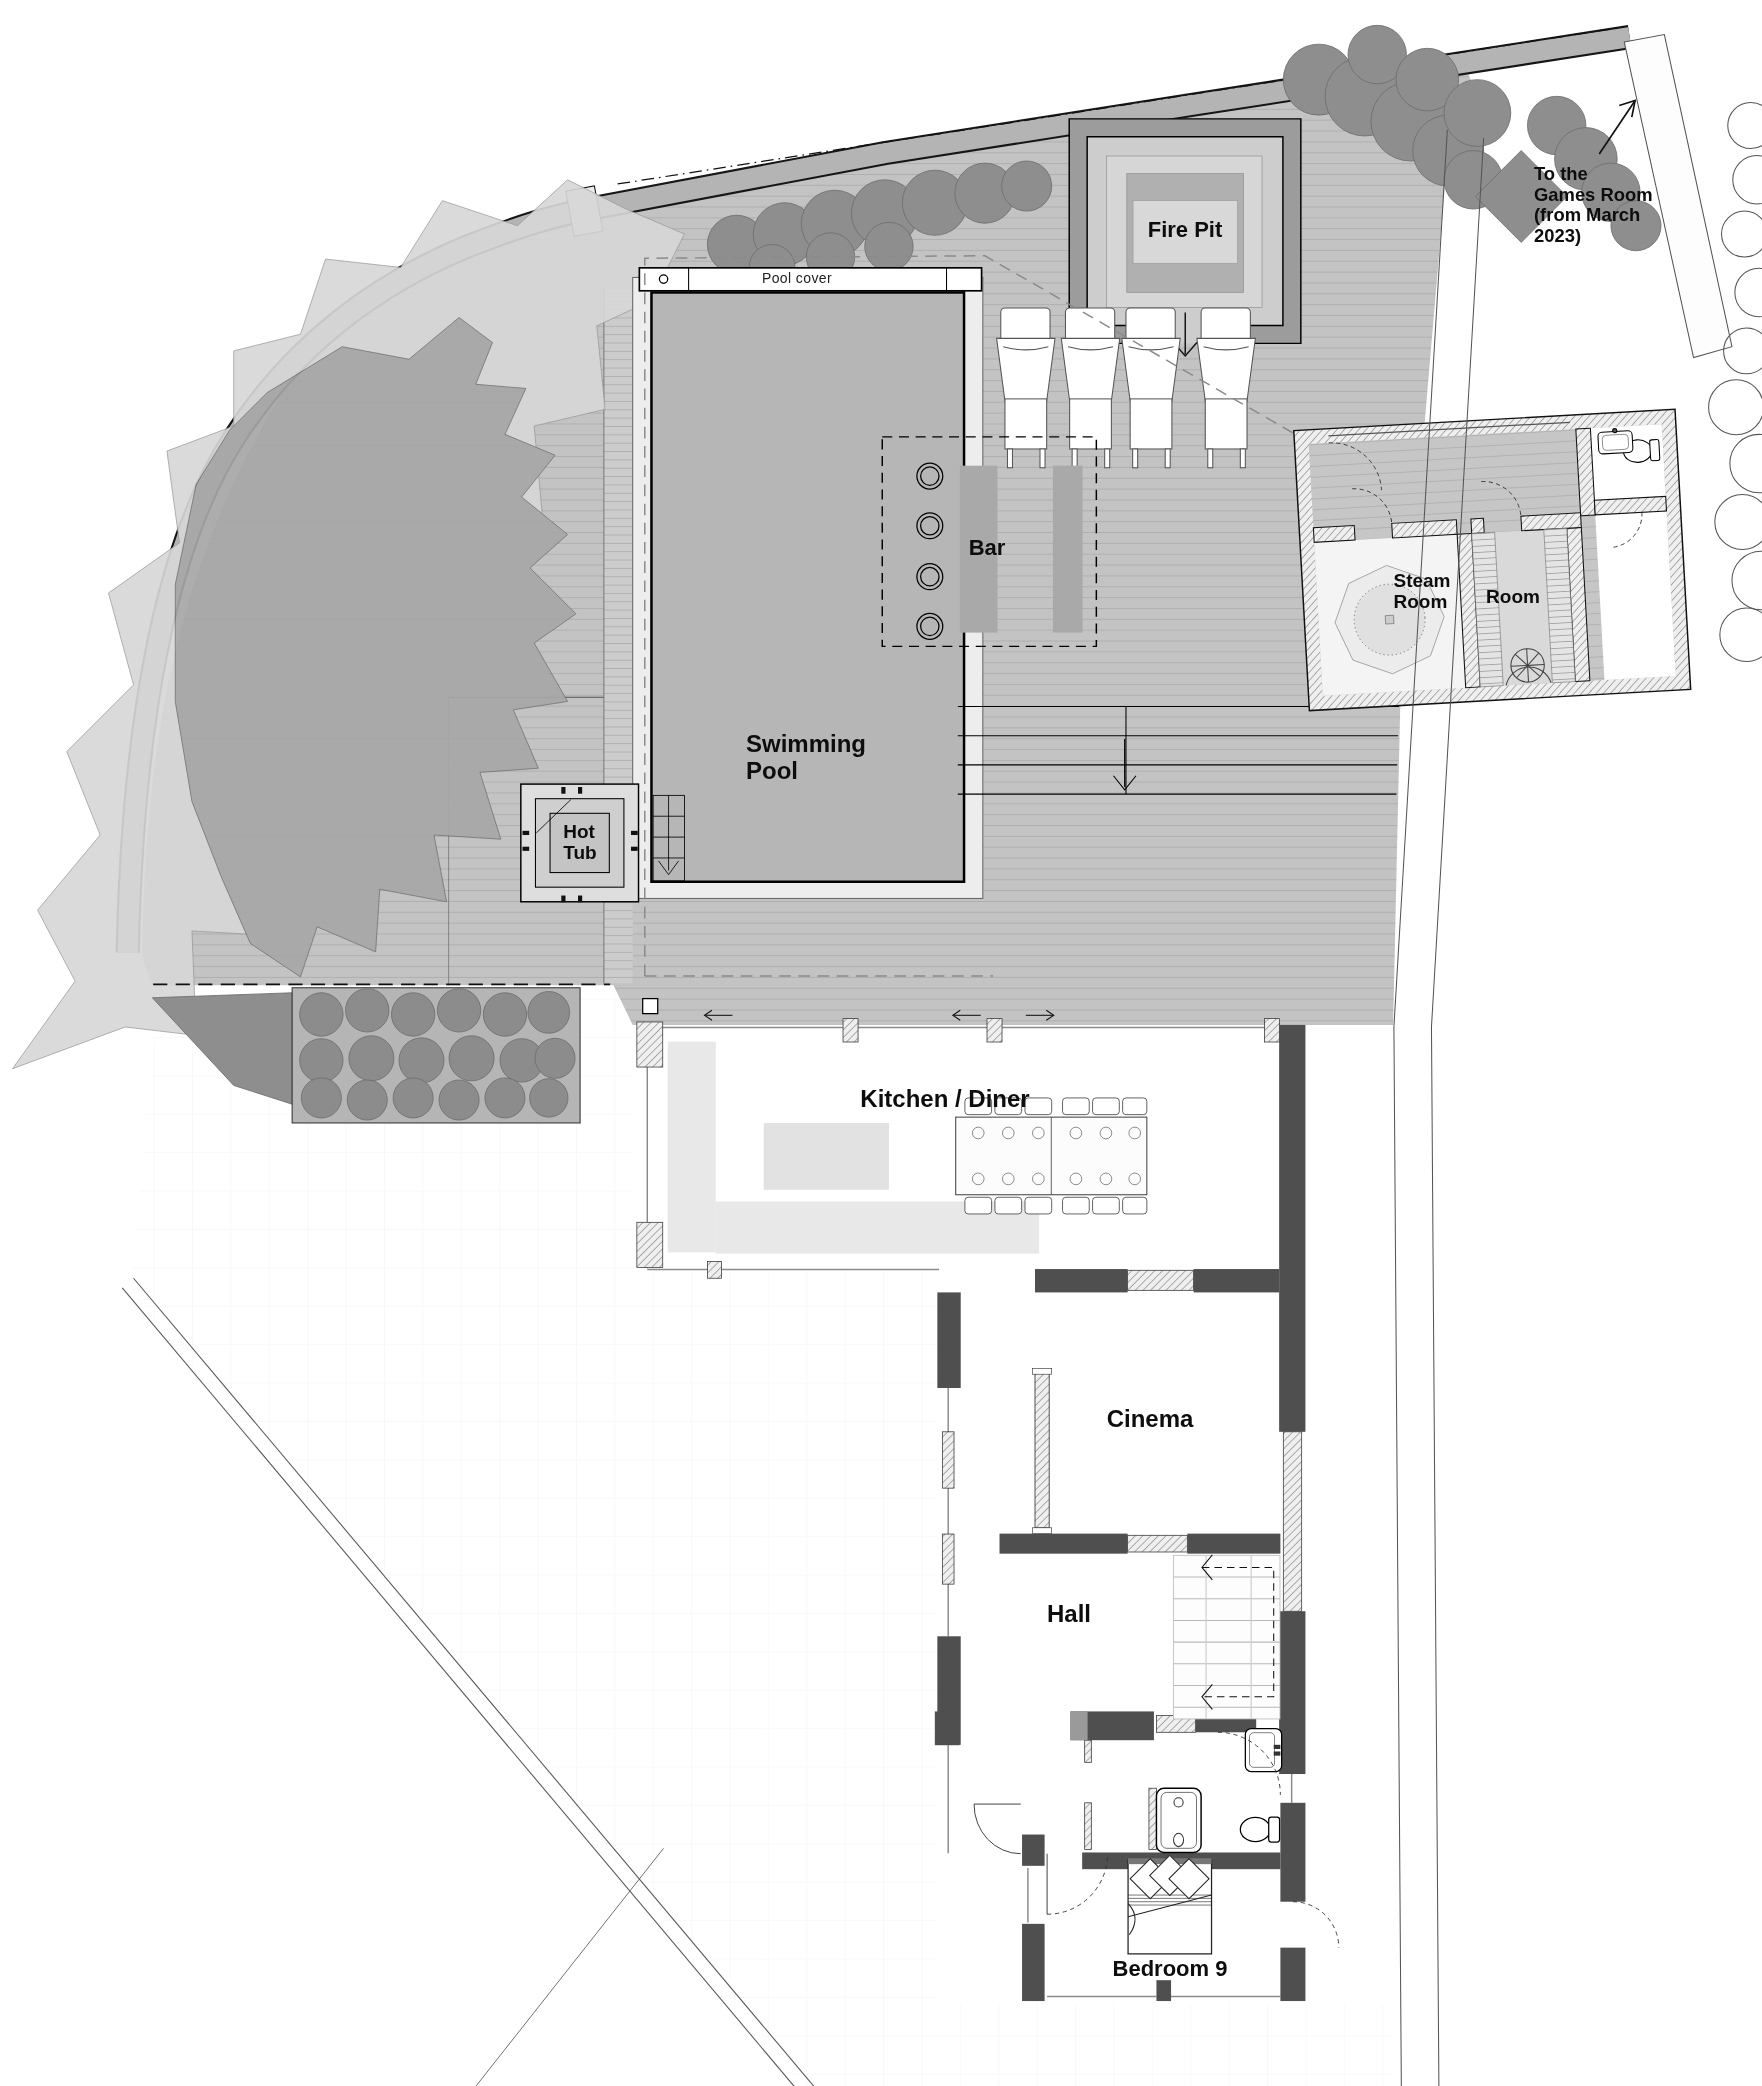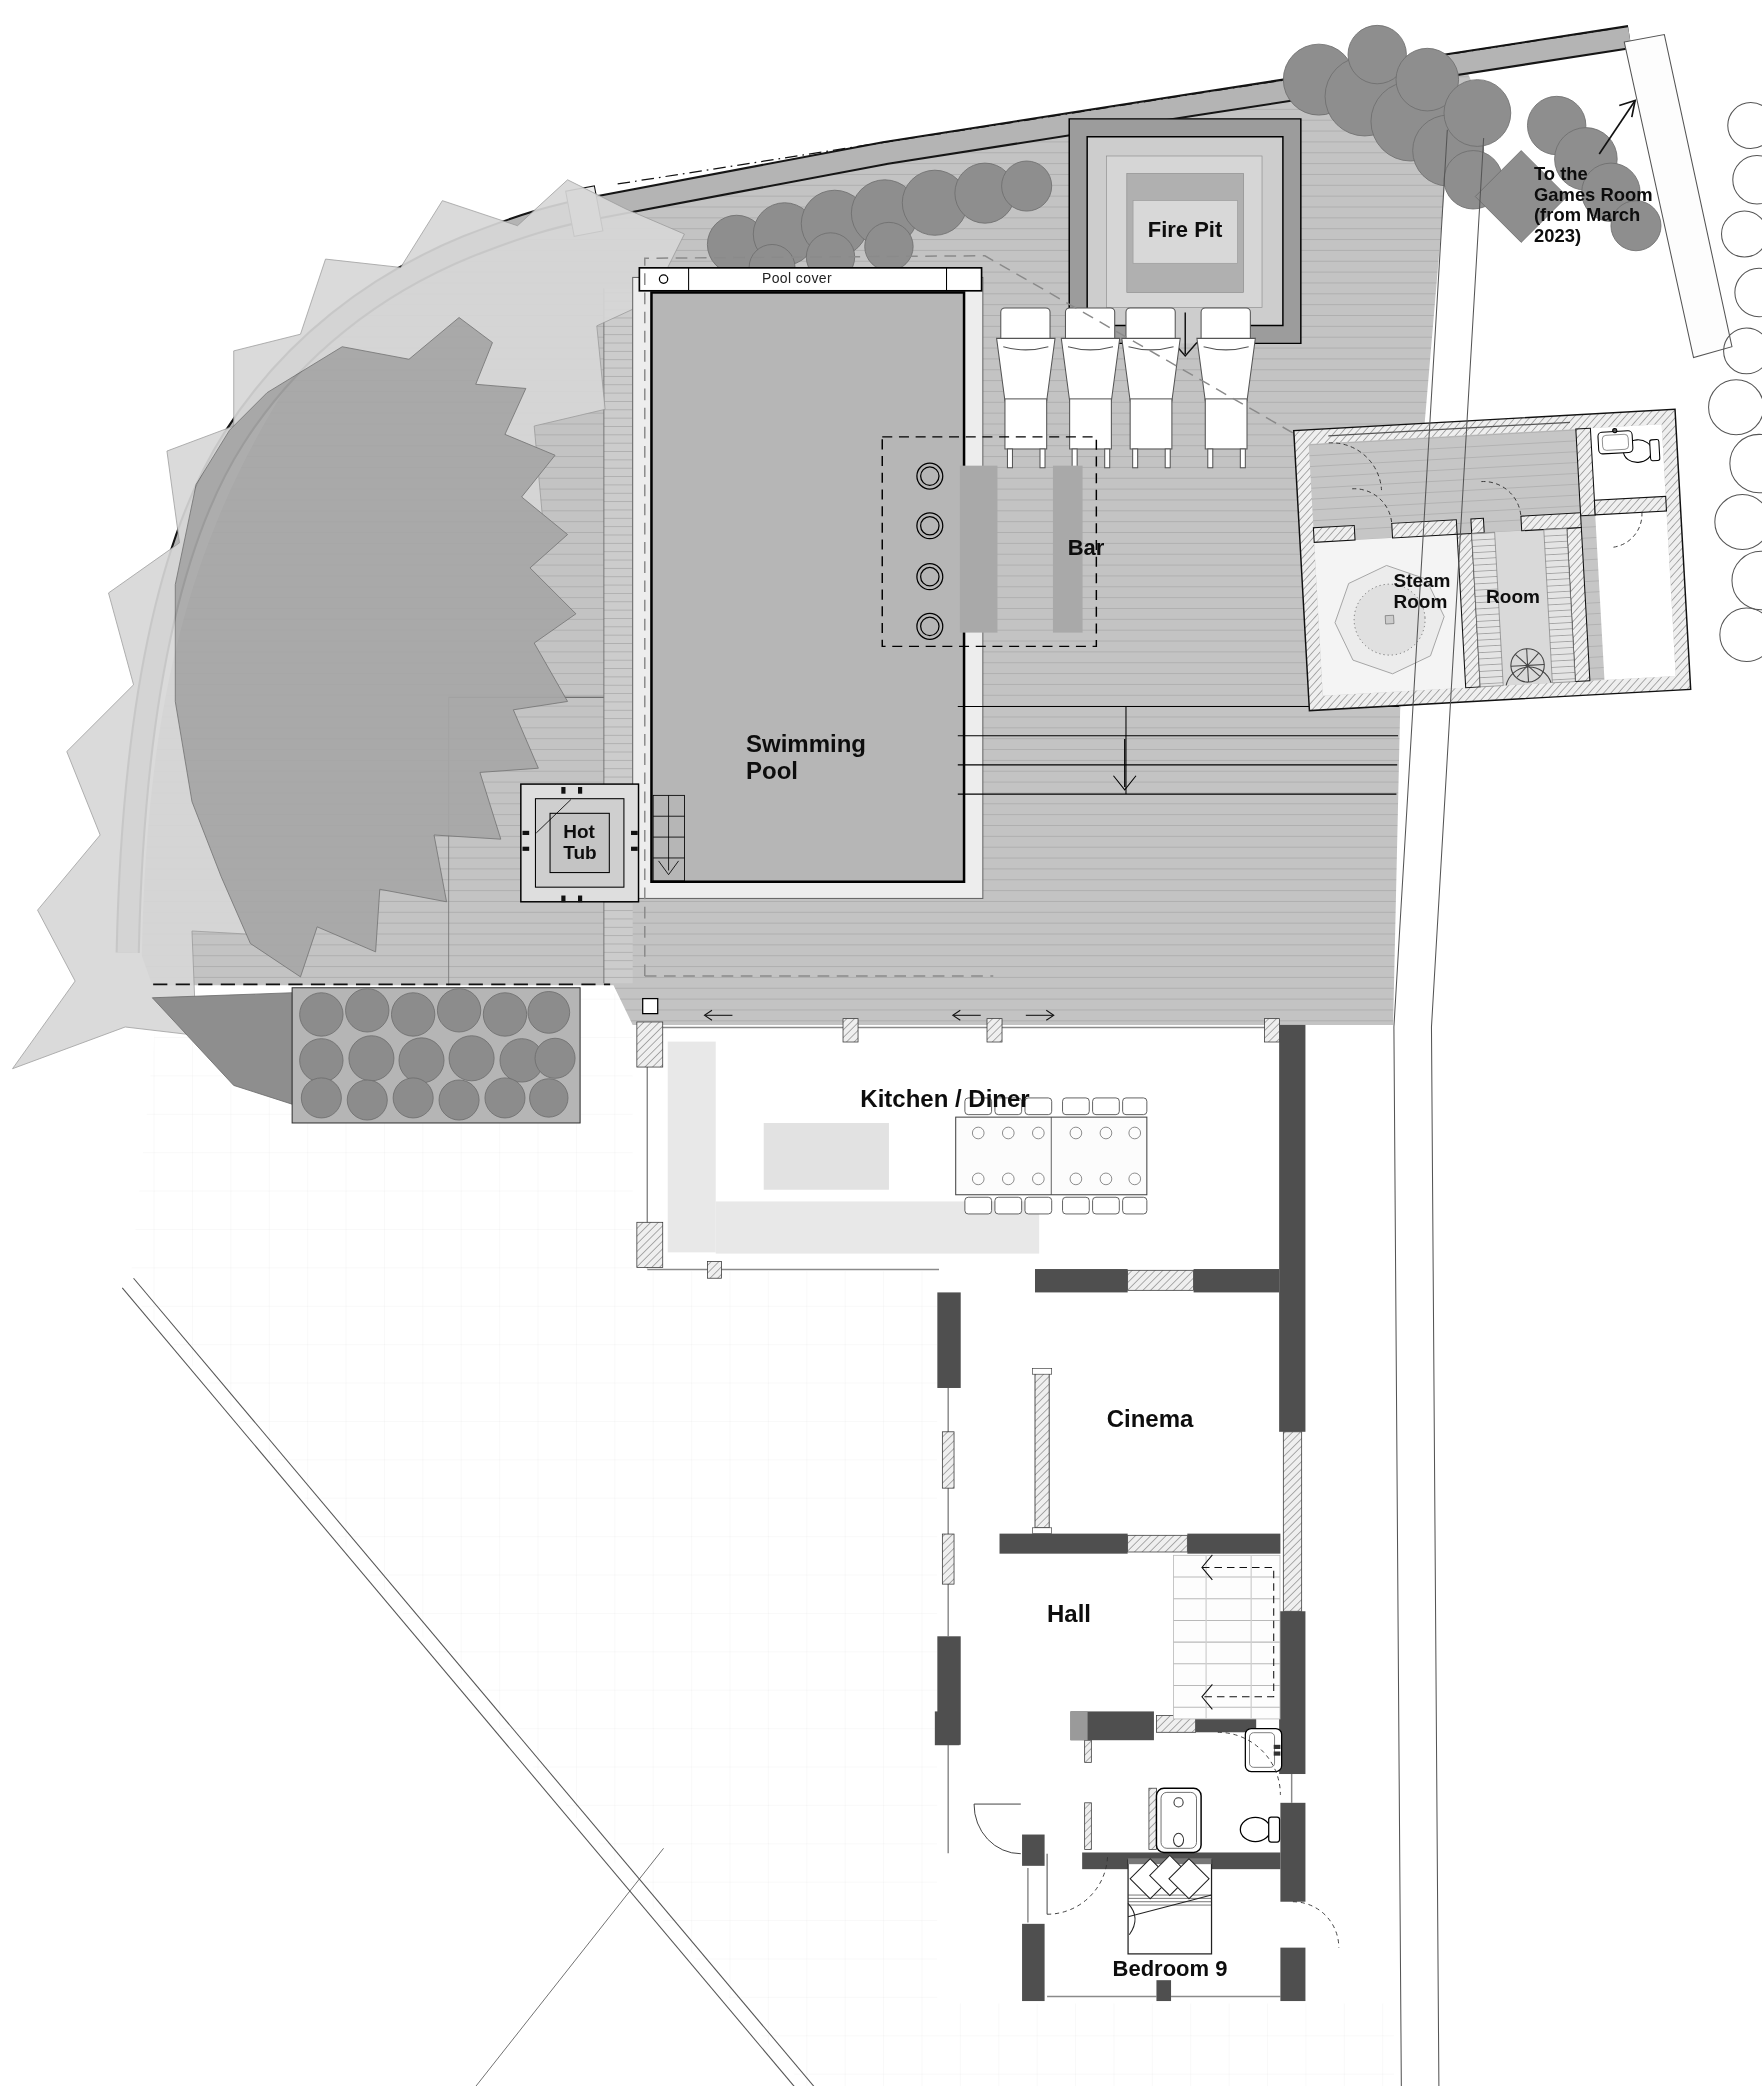--- a/index.html
+++ b/index.html
@@ -524,21 +524,21 @@
     <line x1="2290" y1="5028" x2="3340" y2="5028" stroke="#aaa" stroke-width="2"></line>
     <line x1="3667" y1="5236" x2="4128" y2="6456"></line>
     <line x1="3745" y1="5210" x2="4222" y2="6400"></line>
   </g>
   <polygon points="2648,5888 2722,5882 2908,6456 2826,6456" fill="#ffffff" stroke="#666" stroke-width="2.5"></polygon>
   <rect x="1540" y="2392" width="36" height="36" fill="#fff" stroke="#000" stroke-width="3"></rect>
 </svg>
 
   <div class="lbl lbl-l" style="left:1185px;top:230px;">Fire Pit</div>
   <div class="lbl lbl-cover" style="left:781px;top:279px;margin-left:16px;">Pool cover</div>
-  <div class="lbl lbl-l" style="left:1086px;top:548px;">Bar</div>
+  <div class="lbl lbl-l" style="left:987px;top:548px;">Bar</div>
   <div class="lbl lbl-m" style="left:1422px;top:591px;">Steam
 Room</div>
   <div class="lbl lbl-m" style="left:1513px;top:597px;">Room</div>
   <div class="lbl lbl-xl" style="left:806px;top:758px;">Swimming
 Pool</div>
   <div class="lbl lbl-m" style="left:580px;top:842px;">Hot
 Tub</div>
   <div class="lbl lbl-xl" style="left:945px;top:1089px;margin-top:10px;">Kitchen / Diner</div>
   <div class="lbl lbl-xl" style="left:1150px;top:1419px;">Cinema</div>
   <div class="lbl lbl-xl" style="left:1069px;top:1614px;">Hall</div>

